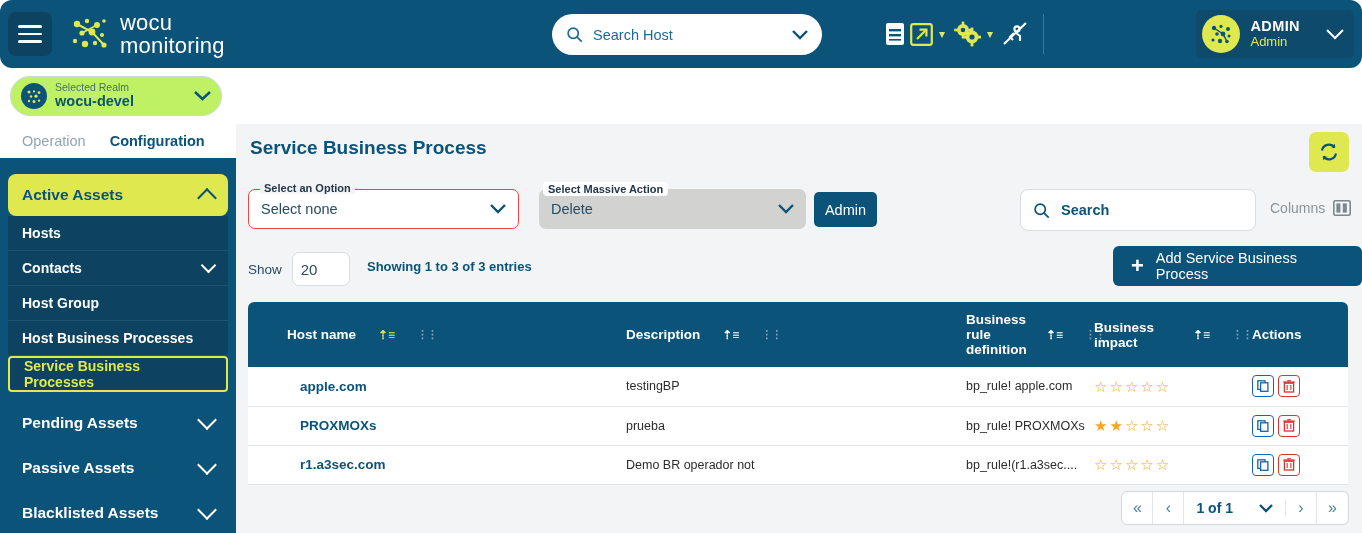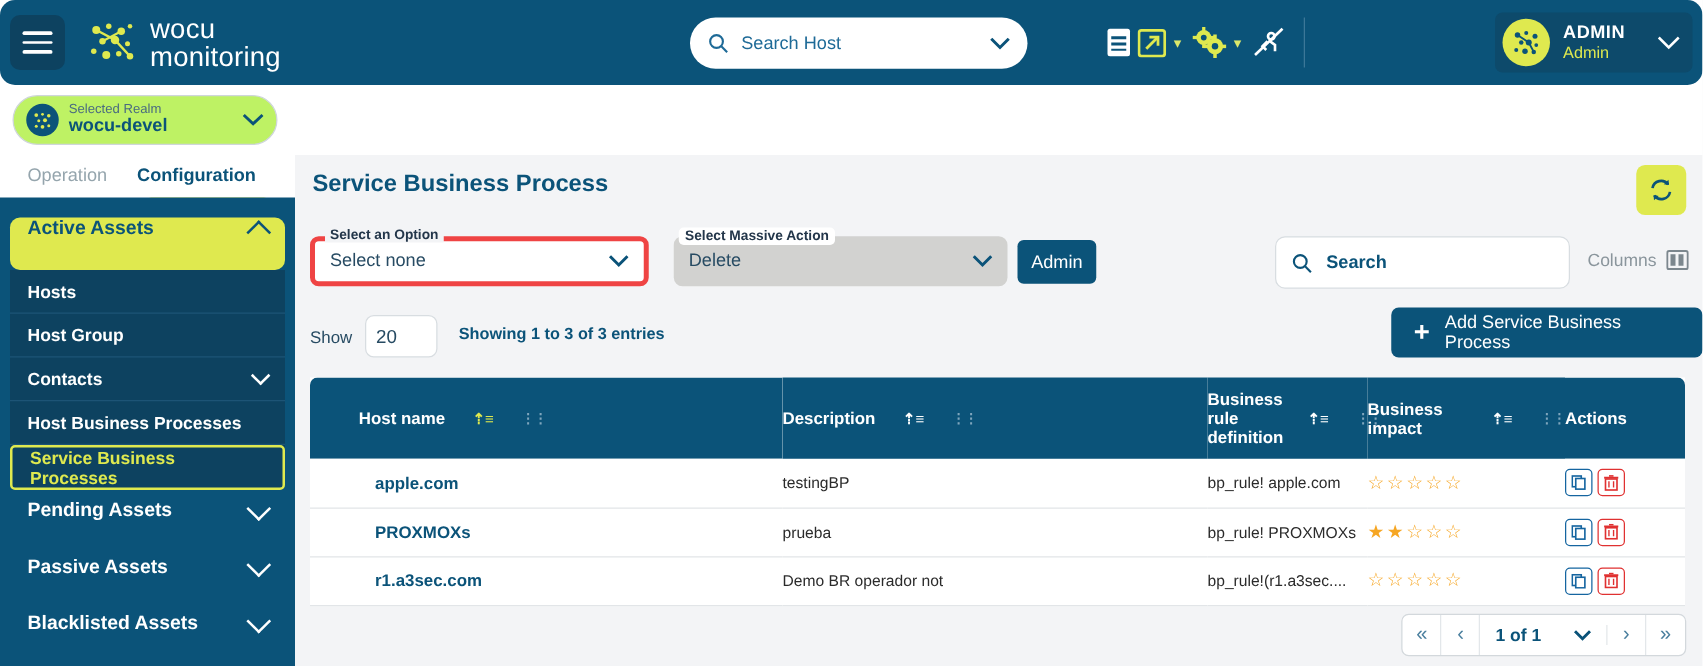--- a/index.html
+++ b/index.html
@@ -90,21 +90,21 @@
   .sidebar { position: absolute; left: 0; top: 124px; width: 236px; height: 409px; background: #0b5379; }
   .tabs { position: absolute; left: 0; top: 0; width: 236px; height: 34px; background: #ffffff; display: flex; align-items: center; }
   .tab { font-size: 14.5px; cursor: pointer; }
   .tab.inactive { color: #95a5ad; margin-left: 22px; }
   .tab.active { color: #0b5379; font-weight: bold; margin-left: 24px; }
   .tab-tab-bump { position: absolute; left: 113px; top: 158px; width: 106px; height: 16px; background: #dfe94f; border-radius: 8px 8px 0 0; }
 
   .nav-group-head {
     position: relative; margin: 8px 8px 0 8px; height: 42px;
     background: #dfe94f; border-radius: 8px;
-    display: flex; align-items: flex-start; justify-content: space-between;
+    display: flex; align-items: center; justify-content: space-between;
     padding: 0 14px; cursor: pointer;
   }
   .nav-group-head.collapsed { background: transparent; border-radius: 0; margin: 0 8px; height: 45px; }
   .nav-group-head .ngh-label { font-size: 15.5px; font-weight: bold; color: #0b5379; }
   .nav-group-head.collapsed .ngh-label { color: #ffffff; }
   .chev { width: 14px; height: 14px; border-right: 2.4px solid currentColor; border-bottom: 2.4px solid currentColor; }
   .chev.up { transform: rotate(-135deg); color: #0b5379; margin-top: 5px; }
   .chev.down { transform: rotate(45deg); color: #ffffff; margin-bottom: 5px; }
 
   .nav-sub { background: #0d4260; margin: 0 8px; border-radius: 0 0 6px 6px; }
@@ -131,21 +131,21 @@
   .field {
     position: absolute; height: 40px; border-radius: 7px;
     display: flex; align-items: center; padding: 0 12px; cursor: pointer;
   }
   .field .fv { font-size: 14.5px; color: #274b63; flex: 1; }
   .field .fcaret { color: #0b5379; font-size: 15px; font-weight: bold; }
   .flabel {
     position: absolute; font-size: 11px; color: #23364a; font-weight: bold;
     padding: 0 4px; z-index: 3; white-space: nowrap;
   }
-  .field.white { background: #ffffff; border: 4px solid #ef4444; }
+  .field.white { background: #ffffff; border: 1px solid #ef4444; }
   .field.gray  { background: #d2d2d0; }
 
   .apply-btn {
     position: absolute; left: 813px; top: 195px; height: 35px; width: 63px;
     background: #0b5379; color: #ffffff; border-radius: 5px;
     display: flex; align-items: center; justify-content: center; font-size: 14.5px; cursor: pointer;
   }
 
   .search-box {
     position: absolute; left: 784px; top: 65px; width: 236px; height: 42px;
@@ -400,25 +400,25 @@
 <div class="sidebar" style="top:158px;height:375px;">
   <div class="nav-group-head" style="margin-top:16px;">
     <span class="ngh-label">Active Assets</span>
     <span class="chev up"></span>
   </div>
   <div class="nav-sub">
     <div class="nav-item">
       <span>Hosts</span>
     </div>
     <div class="nav-item">
-      <span>Host Group</span>
-    </div>
-    <div class="nav-item">
       <span>Contacts</span>
       <span class="chev down"></span>
+    </div>
+    <div class="nav-item">
+      <span>Host Group</span>
     </div>
     <div class="nav-item">
       <span>Host Business Processes</span>
     </div>
     <div class="nav-item selected">
       <span>Service Business Processes</span>
     </div>
   </div>
 
   <div class="nav-group-head collapsed" style="margin-top:8px;">

